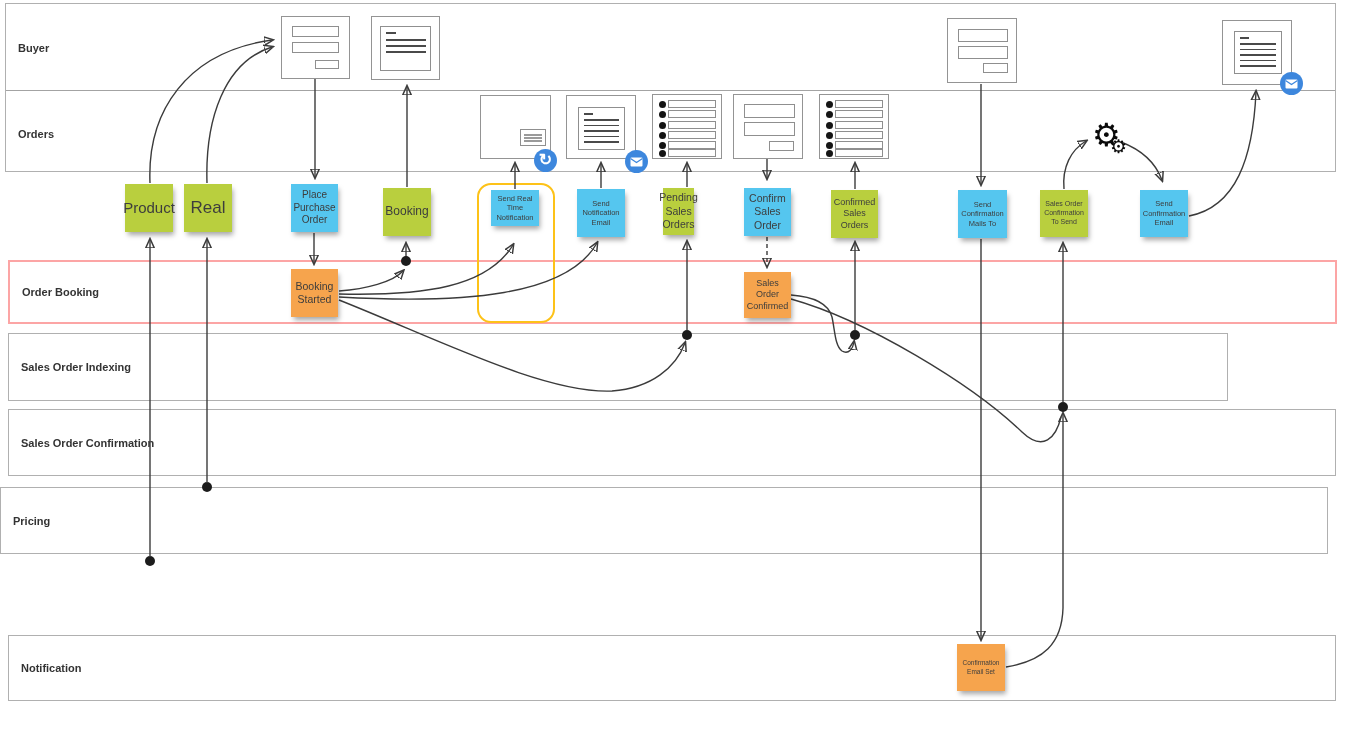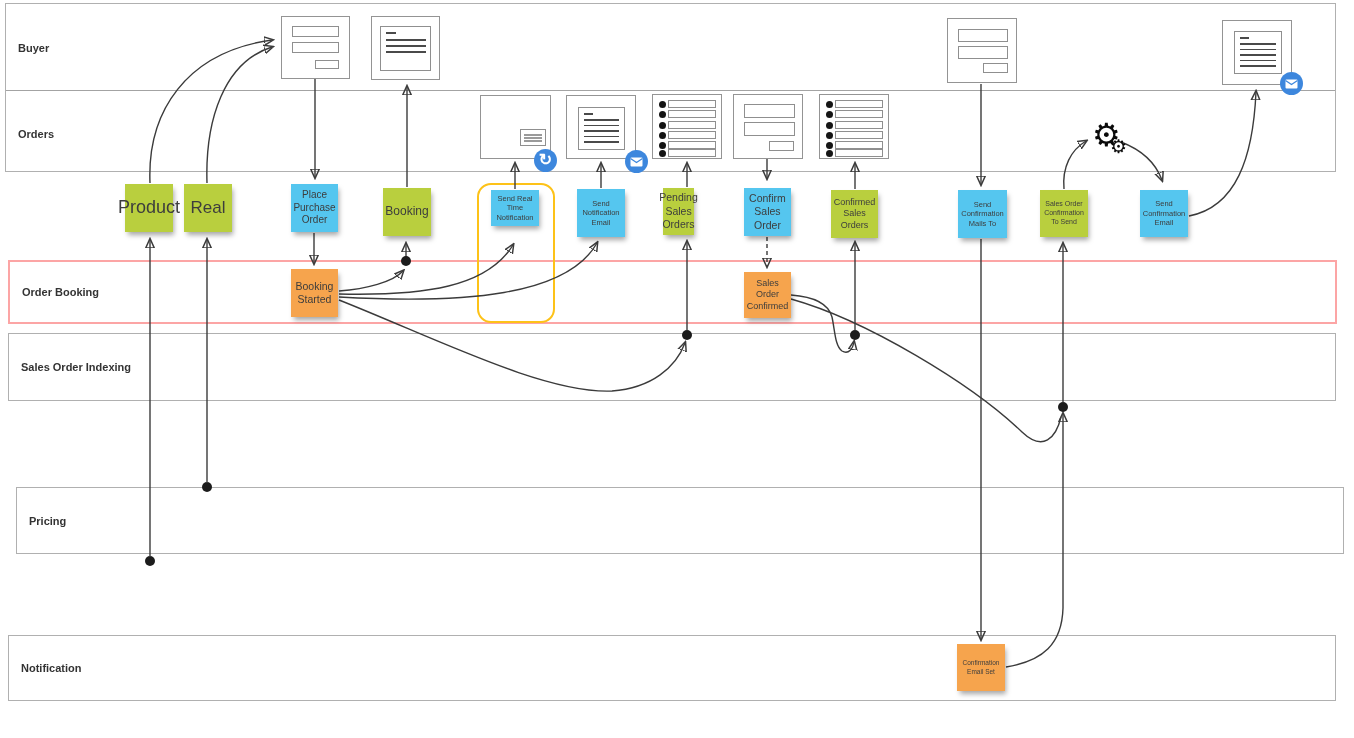--- a/index.html
+++ b/index.html
@@ -43,26 +43,29 @@
   <div class="lane" style="left:5px;top:3px;width:1331px;height:169px;">
     <div class="lane-divider" style="top:85.5px;"></div>
     <span class="lane-label" style="top:44px;">Buyer</span>
     <span class="lane-label" style="top:130px;">Orders</span>
   </div>
 
   <div class="lane lane-yellow" style="left:8px;top:260px;width:1329px;height:64px;">
     <span class="lane-label">Order Booking</span>
   </div>
 
-  <div class="lane" style="left:8px;top:333px;width:1328px;height:68px;padding-left:28px;">
+  <div class="lane" style="left:8px;top:333px;width:1220px;height:68px;padding-left:28px;">
     <span class="lane-label">Sales Order Indexing</span>
   </div>
 
-
-  <div class="lane" style="left:16px;top:487px;width:1328px;height:67px;">
+  <div class="lane" style="left:8px;top:409px;width:1328px;height:67px;">
+    <span class="lane-label">Sales Order Confirmation</span>
+  </div>
+
+  <div class="lane" style="left:0;top:487px;width:1328px;height:67px;">
     <span class="lane-label">Pricing</span>
   </div>
 
 
   <div class="lane" style="left:8px;top:635px;width:1328px;height:66px;">
     <span class="lane-label">Notification</span>
   </div>
 
   <div class="hl-rect" style="left:477px;top:183px;width:78px;height:140px;"></div>
 
@@ -205,21 +208,21 @@
       <polyline points="0.5,1.5 6.5,5.5 12.5,1.5" fill="none" stroke="#3d87dd" stroke-width="1.2"></polyline>
     </svg>
   </div>
   <div class="badge" style="left: 1280px; top: 72px; background-color: rgb(61, 135, 221);">
     <svg width="13" height="10">
       <rect x="0.5" y="0.5" width="12" height="9" rx="1" fill="#ffffff"></rect>
       <polyline points="0.5,1.5 6.5,5.5 12.5,1.5" fill="none" stroke="#3d87dd" stroke-width="1.2"></polyline>
     </svg>
   </div>
 
-  <div class="sticky" style="left: 125px; top: 184px; width: 48px; height: 48px; font-size: 18px; background-color: rgb(185, 207, 62);">Product</div>
+  <div class="sticky" style="left: 125px; top: 184px; width: 48px; height: 48px; font-size: 15px; background-color: rgb(185, 207, 62);">Product</div>
   <div class="sticky" style="left: 184px; top: 184px; width: 48px; height: 48px; font-size: 17px; background-color: rgb(185, 207, 62);">Real</div>
   <div class="sticky" style="left: 291px; top: 184px; width: 47px; height: 48px; font-size: 10px; background-color: rgb(85, 198, 239);">Place
 Purchase
 Order</div>
   <div class="sticky" style="left: 383px; top: 188px; width: 48px; height: 48px; font-size: 12px; background-color: rgb(185, 207, 62);">Booking</div>
   <div class="sticky" style="left: 491px; top: 190px; width: 48px; height: 36px; font-size: 7.5px; background-color: rgb(85, 198, 239);">Send Real
 Time
 Notification</div>
   <div class="sticky" style="left: 577px; top: 189px; width: 48px; height: 48px; font-size: 7.5px; background-color: rgb(85, 198, 239);">Send
 Notification

